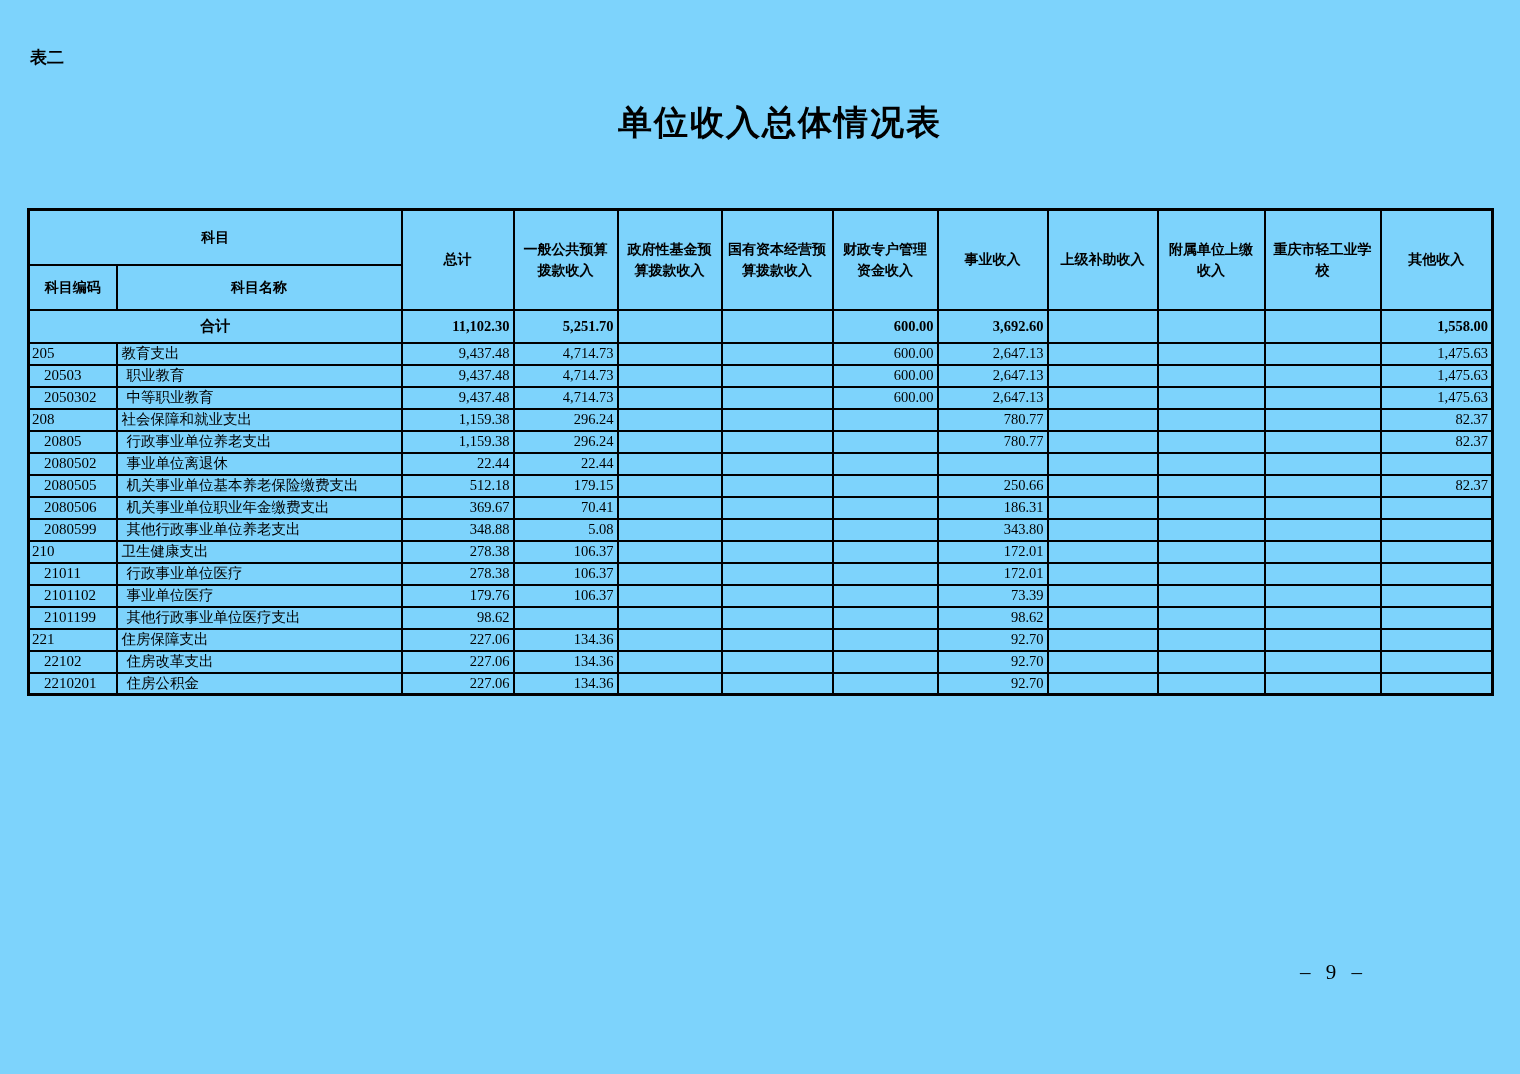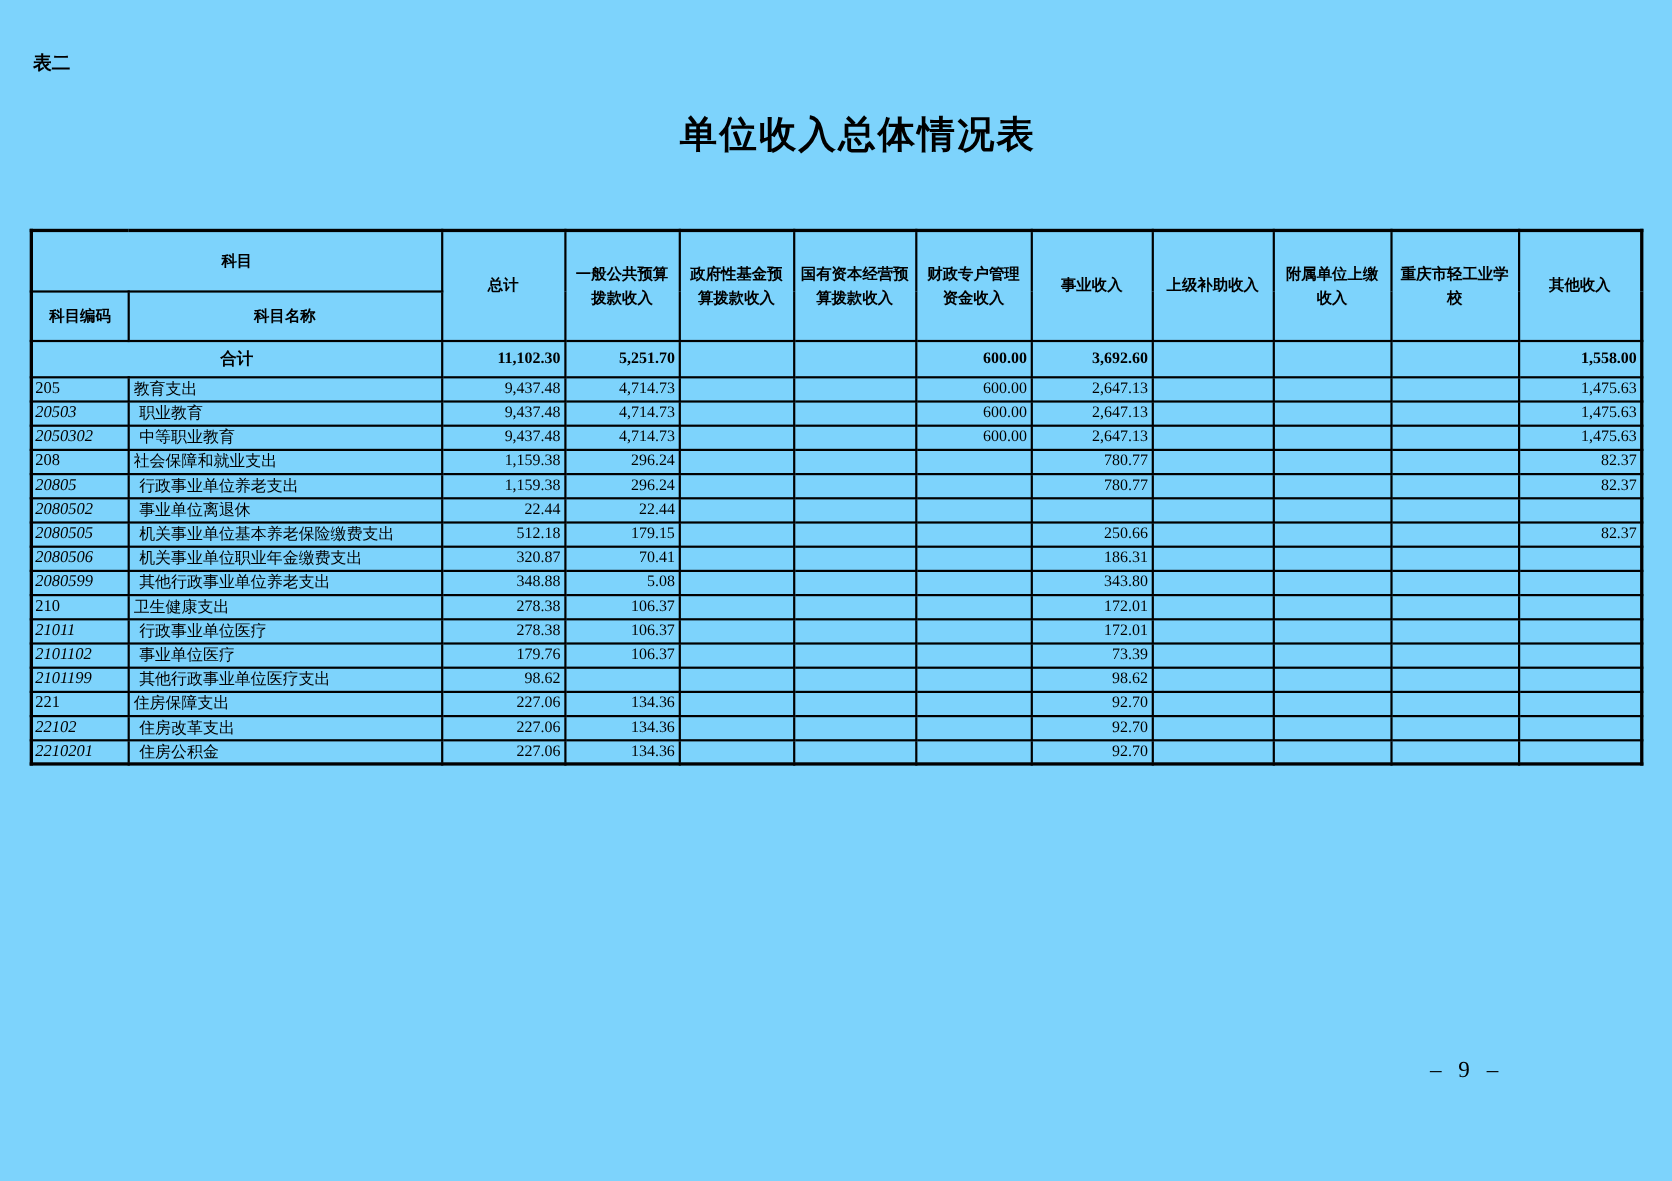--- a/index.html
+++ b/index.html
@@ -59,21 +59,21 @@
     font-family:"Liberation Serif", serif;
     font-size:14.5px; text-align:right; padding-right:3px;
     white-space:nowrap;
   }
   td.num.bold { font-weight:bold; }
   td.code {
     font-family:"Liberation Serif", serif;
     font-size:15px; text-align:left; white-space:nowrap;
   }
   td.code.lv1 { padding-left:2px; }
-  td.code.lv2, td.code.lv3 { padding-left:2px;font-style:italic; }
+  td.code.lv2, td.code.lv3 { padding-left:14px; }
   td.name {
     font-family:"Liberation Serif", serif;
     font-size:14.5px; text-align:left; white-space:nowrap;
   }
   td.name.lv1 { padding-left:4px; }
   td.name.lv2, td.name.lv3 { padding-left:9px; }
   .page-num {
     position:absolute; right:158px; top:960px;
     font-family:"Liberation Serif", serif;
     font-size:21px; word-spacing:10px; white-space:pre;
@@ -231,21 +231,21 @@
           <td class="num"></td>
           <td class="num">250.66</td>
           <td class="num"></td>
           <td class="num"></td>
           <td class="num"></td>
           <td class="num">82.37</td>
         </tr>
         <tr class="drow">
           <td class="code lv3">2080506</td>
           <td class="name lv3">机关事业单位职业年金缴费支出</td>
-          <td class="num">320.87</td>
+          <td class="num">369.67</td>
           <td class="num">70.41</td>
           <td class="num"></td>
           <td class="num"></td>
           <td class="num"></td>
           <td class="num">186.31</td>
           <td class="num"></td>
           <td class="num"></td>
           <td class="num"></td>
           <td class="num"></td>
         </tr>

